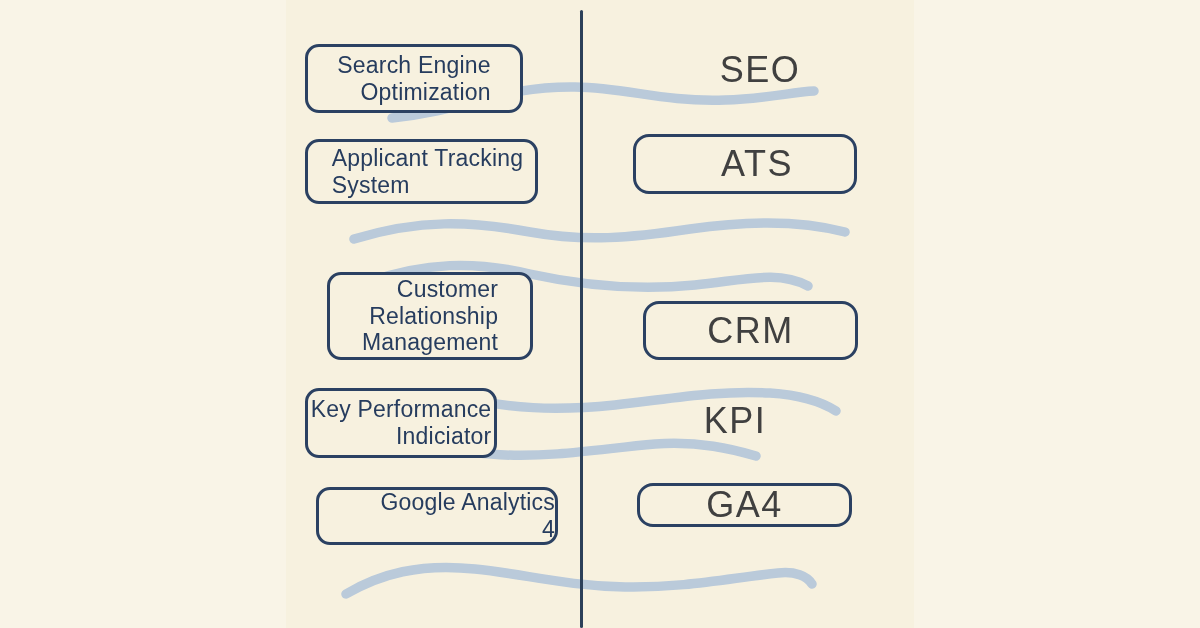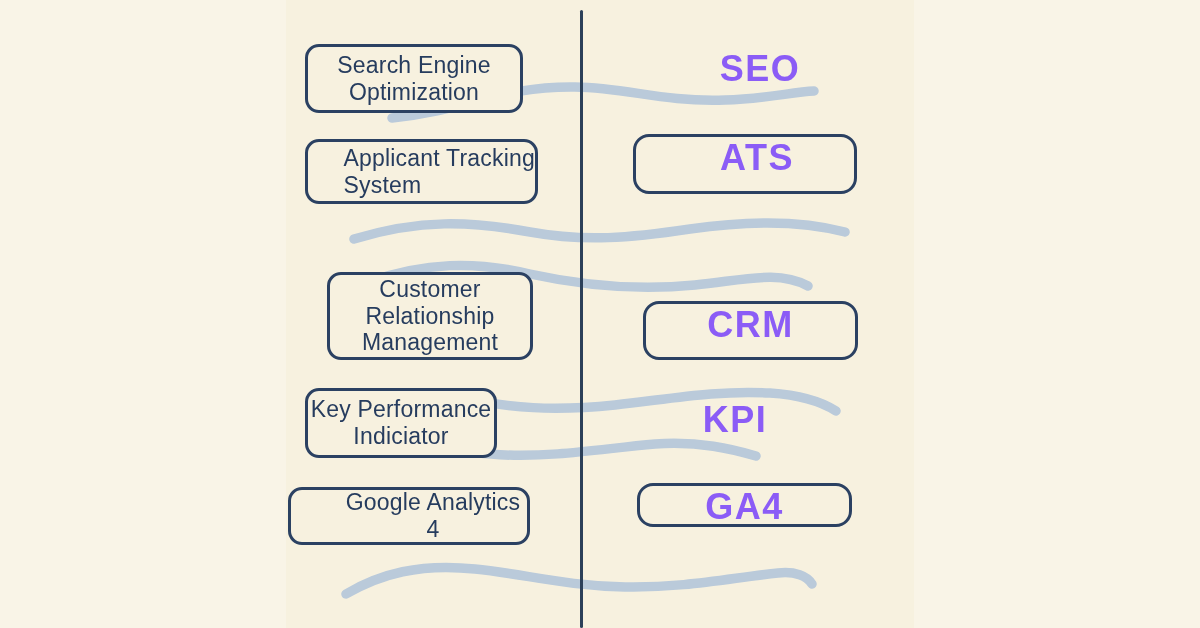--- a/index.html
+++ b/index.html
@@ -16,35 +16,34 @@
   .waves{position:absolute;left:0;top:0;width:1200px;height:628px;}
   .divider{
     position:absolute;left:580px;top:10px;width:3px;height:618px;
     background:#2c4059;border-radius:2px;
   }
   .term-box{
     position:absolute;box-sizing:border-box;
     border:3px solid #2b4162;border-radius:14px;
     background:#f7f1df;
     display:flex;align-items:center;justify-content:center;
-    text-align:center;font-size:23px;line-height:1.17;letter-spacing:.2px;
+    text-align:right;font-size:23px;line-height:1.17;letter-spacing:.2px;
     white-space:pre-line;color:#263c5e;
   }
   .term-1{left:305px;top:44px;width:218px;height:69px;}
   .term-2{left:305px;top:139px;width:233px;height:65px;
-          justify-content:flex-end;text-align:left;padding-left:12px;}
+          justify-content:center;text-align:left;padding-left:12px;}
   .term-3{left:307px;top:272px;width:206px;height:88px;margin-left:20px;}
   .term-4{left:305px;top:388px;width:192px;height:70px;}
-  .term-5{left:288px;top:487px;width:242px;height:58px;padding-left:48px;}
+  .term-5{left:316px;top:487px;width:242px;height:58px;padding-left:48px;}
   .acronym{
     position:absolute;box-sizing:border-box;
-    display:flex;align-items:flex-start;justify-content:center;
-    font-size:36px;letter-spacing:1.5px;color:#8b5cf6;
+    display:flex;align-items:center;justify-content:center;
+    font-size:36px;letter-spacing:1.5px;color:#404040;
     white-space:pre;
-    font-weight:bold;
   }
   .acronym.boxed{
     border:3px solid #2b4162;border-radius:16px;background:#f7f1df;
   }
   .acr-1{left:690px;top:48px;width:140px;height:44px;}
   .acr-2{left:633px;top:134px;width:224px;height:60px;padding-left:24px;}
   .acr-3{left:637px;top:301px;width:215px;height:59px;margin-left:6px;}
   .acr-4{left:665px;top:399px;width:140px;height:44px;}
   .acr-5{left:637px;top:483px;width:215px;height:44px;}
 </style>

